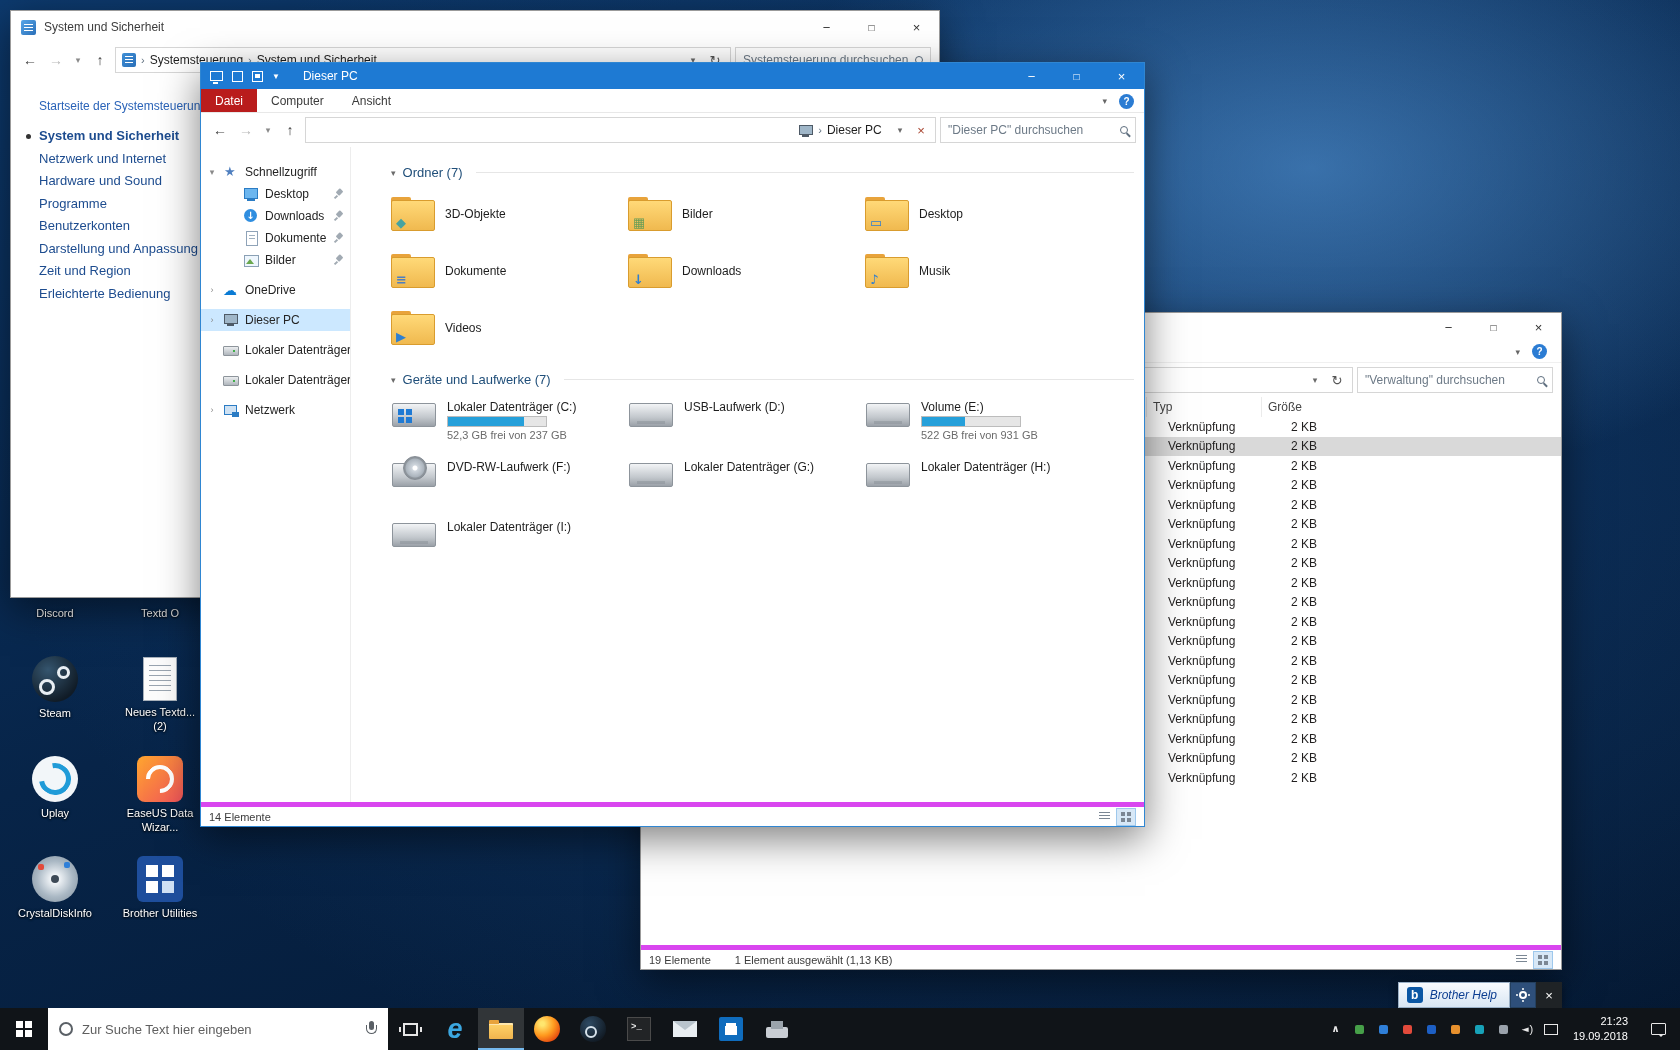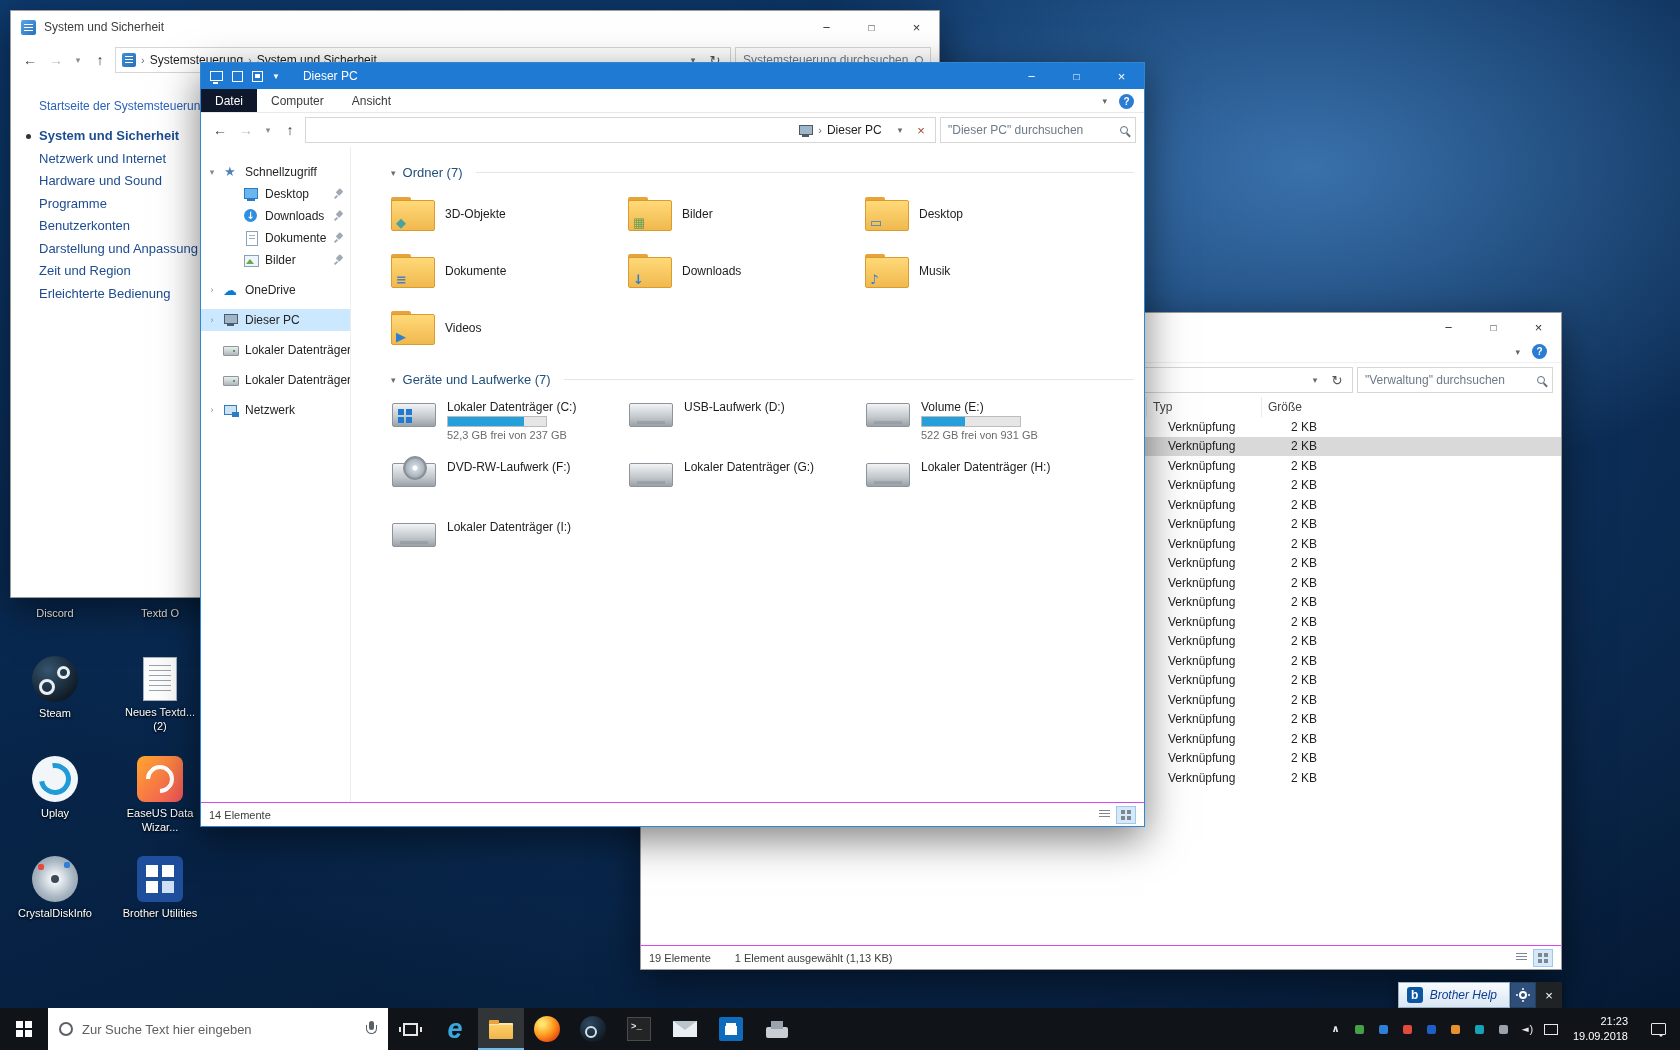--- a/index.html
+++ b/index.html
@@ -91,42 +91,42 @@
   .adm .addrrow { height:34px; flex:none; }
   .filearea { flex:1; position:relative; overflow:hidden; font-size:12px; }
   .cols { display:flex; align-items:center; height:20px; padding-left:505px; color:#444; }
   .hc { padding:0 6px; border-left:1px solid #ebebeb; height:100%; display:flex; align-items:center; }
   .hc1 { width:115px; }
   .hc2 { width:80px; }
   .frow { height:19.5px; display:flex; align-items:center; padding-left:505px; color:#211f1f; }
   .frow.selected { background:#d9d9d9; }
   .ft { width:115px; padding-left:22px; overflow:hidden; white-space:nowrap; }
   .fs { width:56px; text-align:right; color:#211f1f; }
-  .statusbar { height:24px; flex:none; border-top:1px solid #d946ef; display:flex; align-items:center; padding:0 8px; font-size:11px; color:#3c3c3c; gap:24px; }
+  .statusbar { height:24px; flex:none; border-top:5px solid #d946ef; display:flex; align-items:center; padding:0 8px; font-size:11px; color:#3c3c3c; gap:24px; }
   .viewtoggles { margin-left:auto; display:flex; gap:2px; }
   .vt { width:20px; height:18px; border:1px solid transparent; display:flex; align-items:center; justify-content:center; }
   .vt.list::before { content:""; width:11px; height:9px; background:repeating-linear-gradient(#7b8794 0 1px,transparent 1px 3px); }
   .vt.tiles::before { content:""; width:10px; height:10px;
       background-image:linear-gradient(#7b8794,#7b8794),linear-gradient(#7b8794,#7b8794),linear-gradient(#7b8794,#7b8794),linear-gradient(#7b8794,#7b8794);
       background-size:4px 4px; background-position:0 0,6px 0,0 6px,6px 6px; background-repeat:no-repeat; }
   .vt.active { background:#d7e8f7; border-color:#9ec8ec; }
 
   
   .win.ex { left:200px; top:62px; width:945px; height:765px; z-index:30; border:1px solid #2f86d2; display:flex; flex-direction:column; }
   .ex .tbar { height:26px; background:#1e7ad3; flex:none; }
   .qat { display:flex; align-items:center; gap:9px; padding:0 9px; }
   .qat-mon { width:13px; height:10px; border:1.5px solid #fff; position:relative; }
   .qat-mon::after { content:""; position:absolute; left:2px; bottom:-4px; width:5px; height:2px; background:#fff; }
   .qat-sq { width:11px; height:11px; border:1.5px solid #fff; }
   .qat-sq.inner::after { content:""; display:block; margin:2px; height:4px; background:#fff; }
   .qat-dd { color:#fff; font-size:8px; }
   .ex-title { color:#fff; font-size:12px; margin-left:14px; }
   .tabs { height:24px; flex:none; display:flex; align-items:stretch; position:relative; border-bottom:1px solid #e8e8e8; background:#fff; }
   .tab { padding:0 14px; display:flex; align-items:center; font-size:12px; color:#3b3b3b; }
-  .tab.datei { background:#0f172a; color:#fff; }
+  .tab.datei { background:#b91c1c; color:#fff; }
   .tabs-right { position:absolute; right:10px; top:0; height:24px; display:flex; align-items:center; gap:12px; }
   .ex .addrrow { height:34px; flex:none; }
   .ex-main { flex:1; display:flex; overflow:hidden; }
 
   .navpane { width:150px; flex:none; border-right:1px solid #ededed; padding-top:14px; overflow:hidden; }
   .nav-row { height:22px; display:flex; align-items:center; gap:6px; padding-left:22px; padding-right:6px; white-space:nowrap; overflow:hidden; font-size:12px; color:#242424; }
   .nav-row .chev { width:10px; margin-left:-16px; font-size:9px; color:#8a8a8a; flex:none; text-align:center; }
   .nav-root { margin-top:8px; }
   .nav-root.first { margin-top:0; }
   .nav-child { padding-left:42px; }

